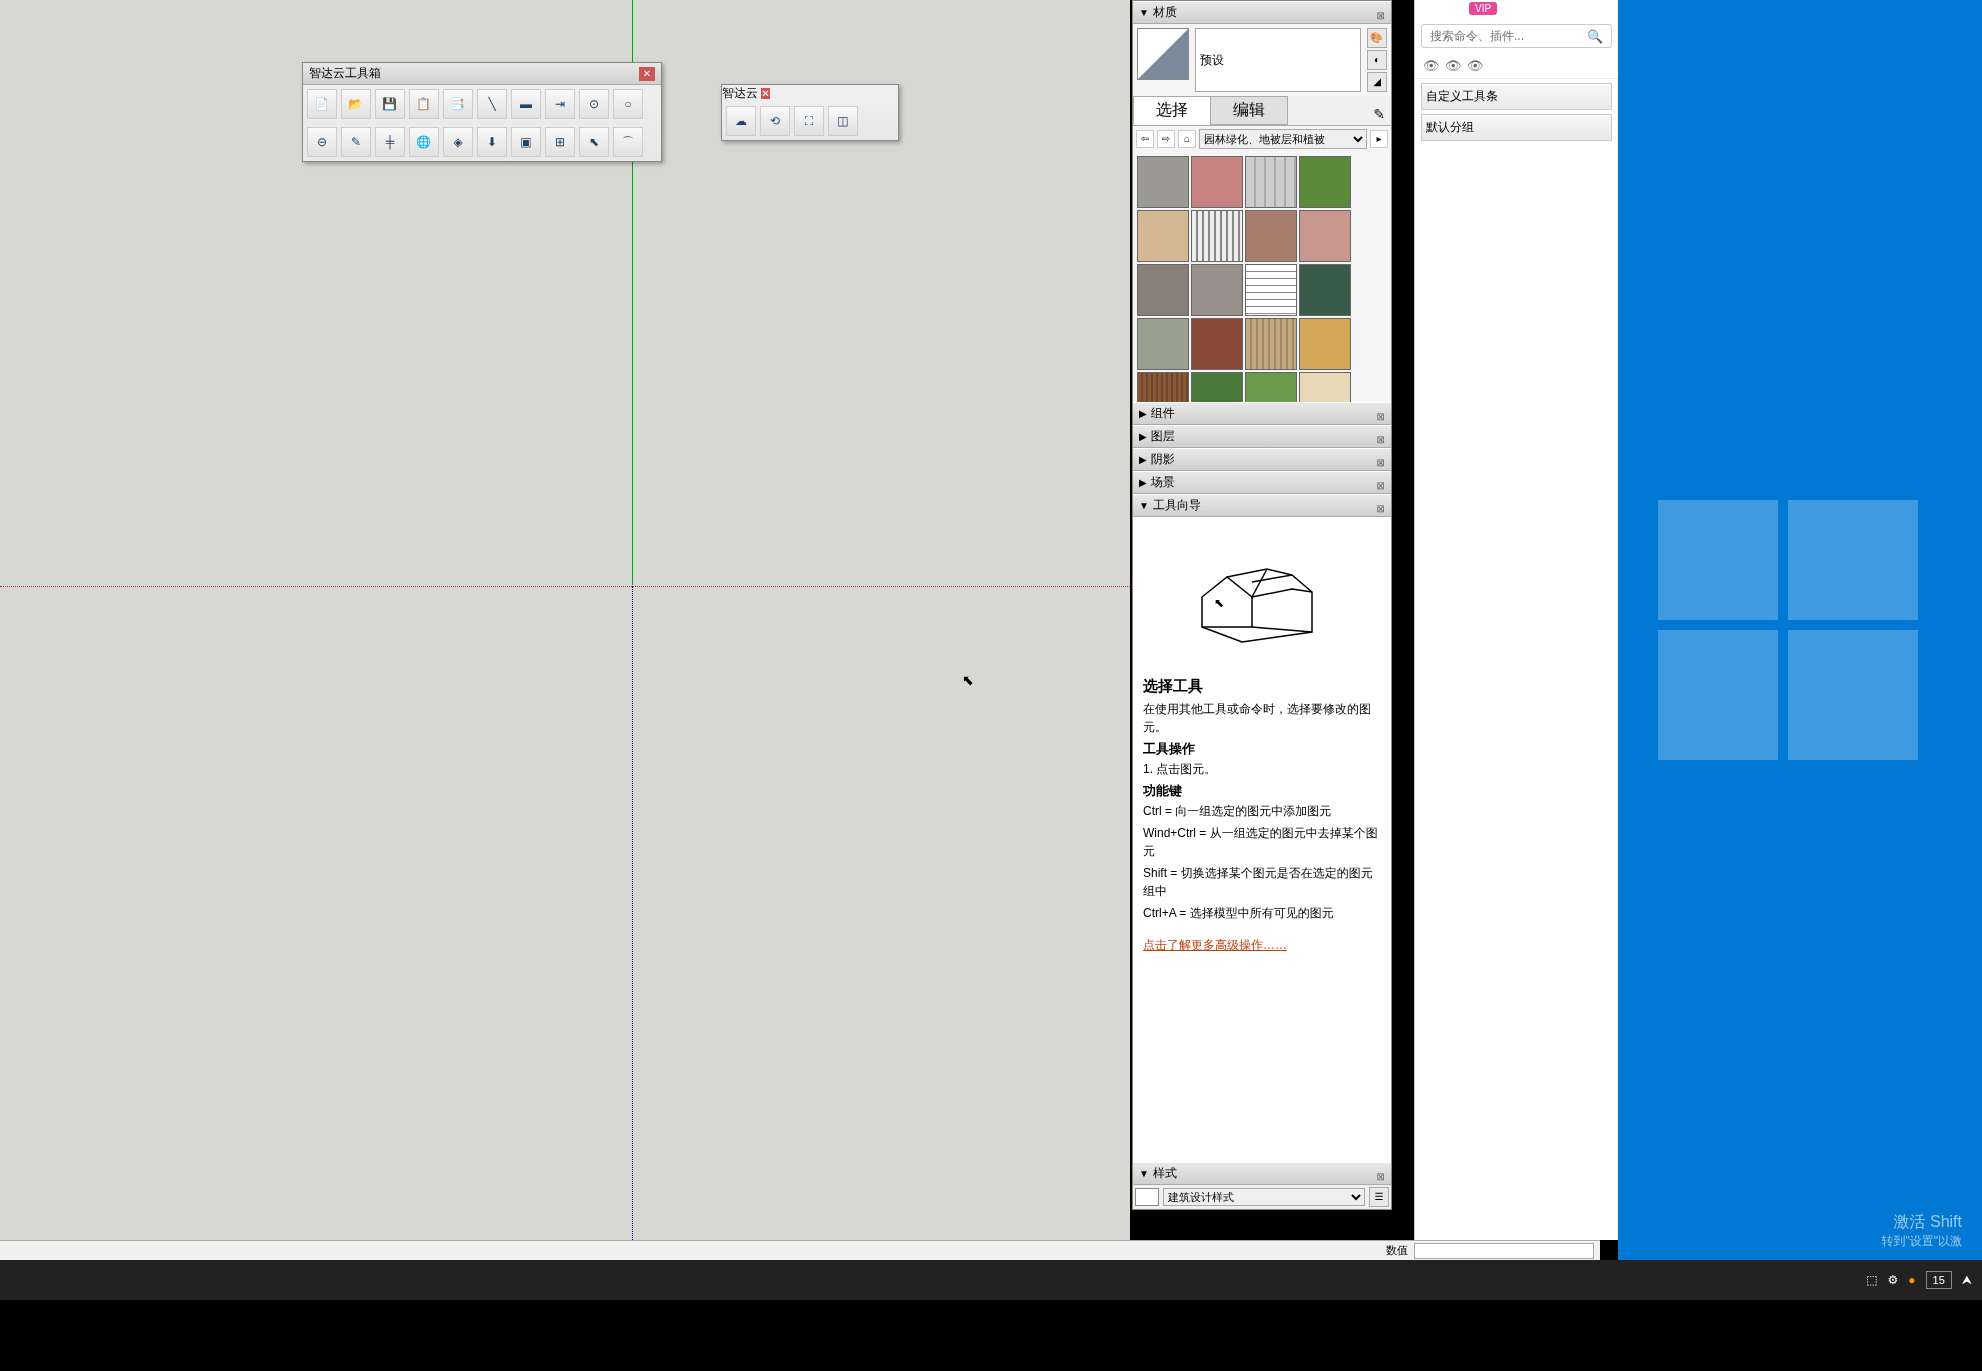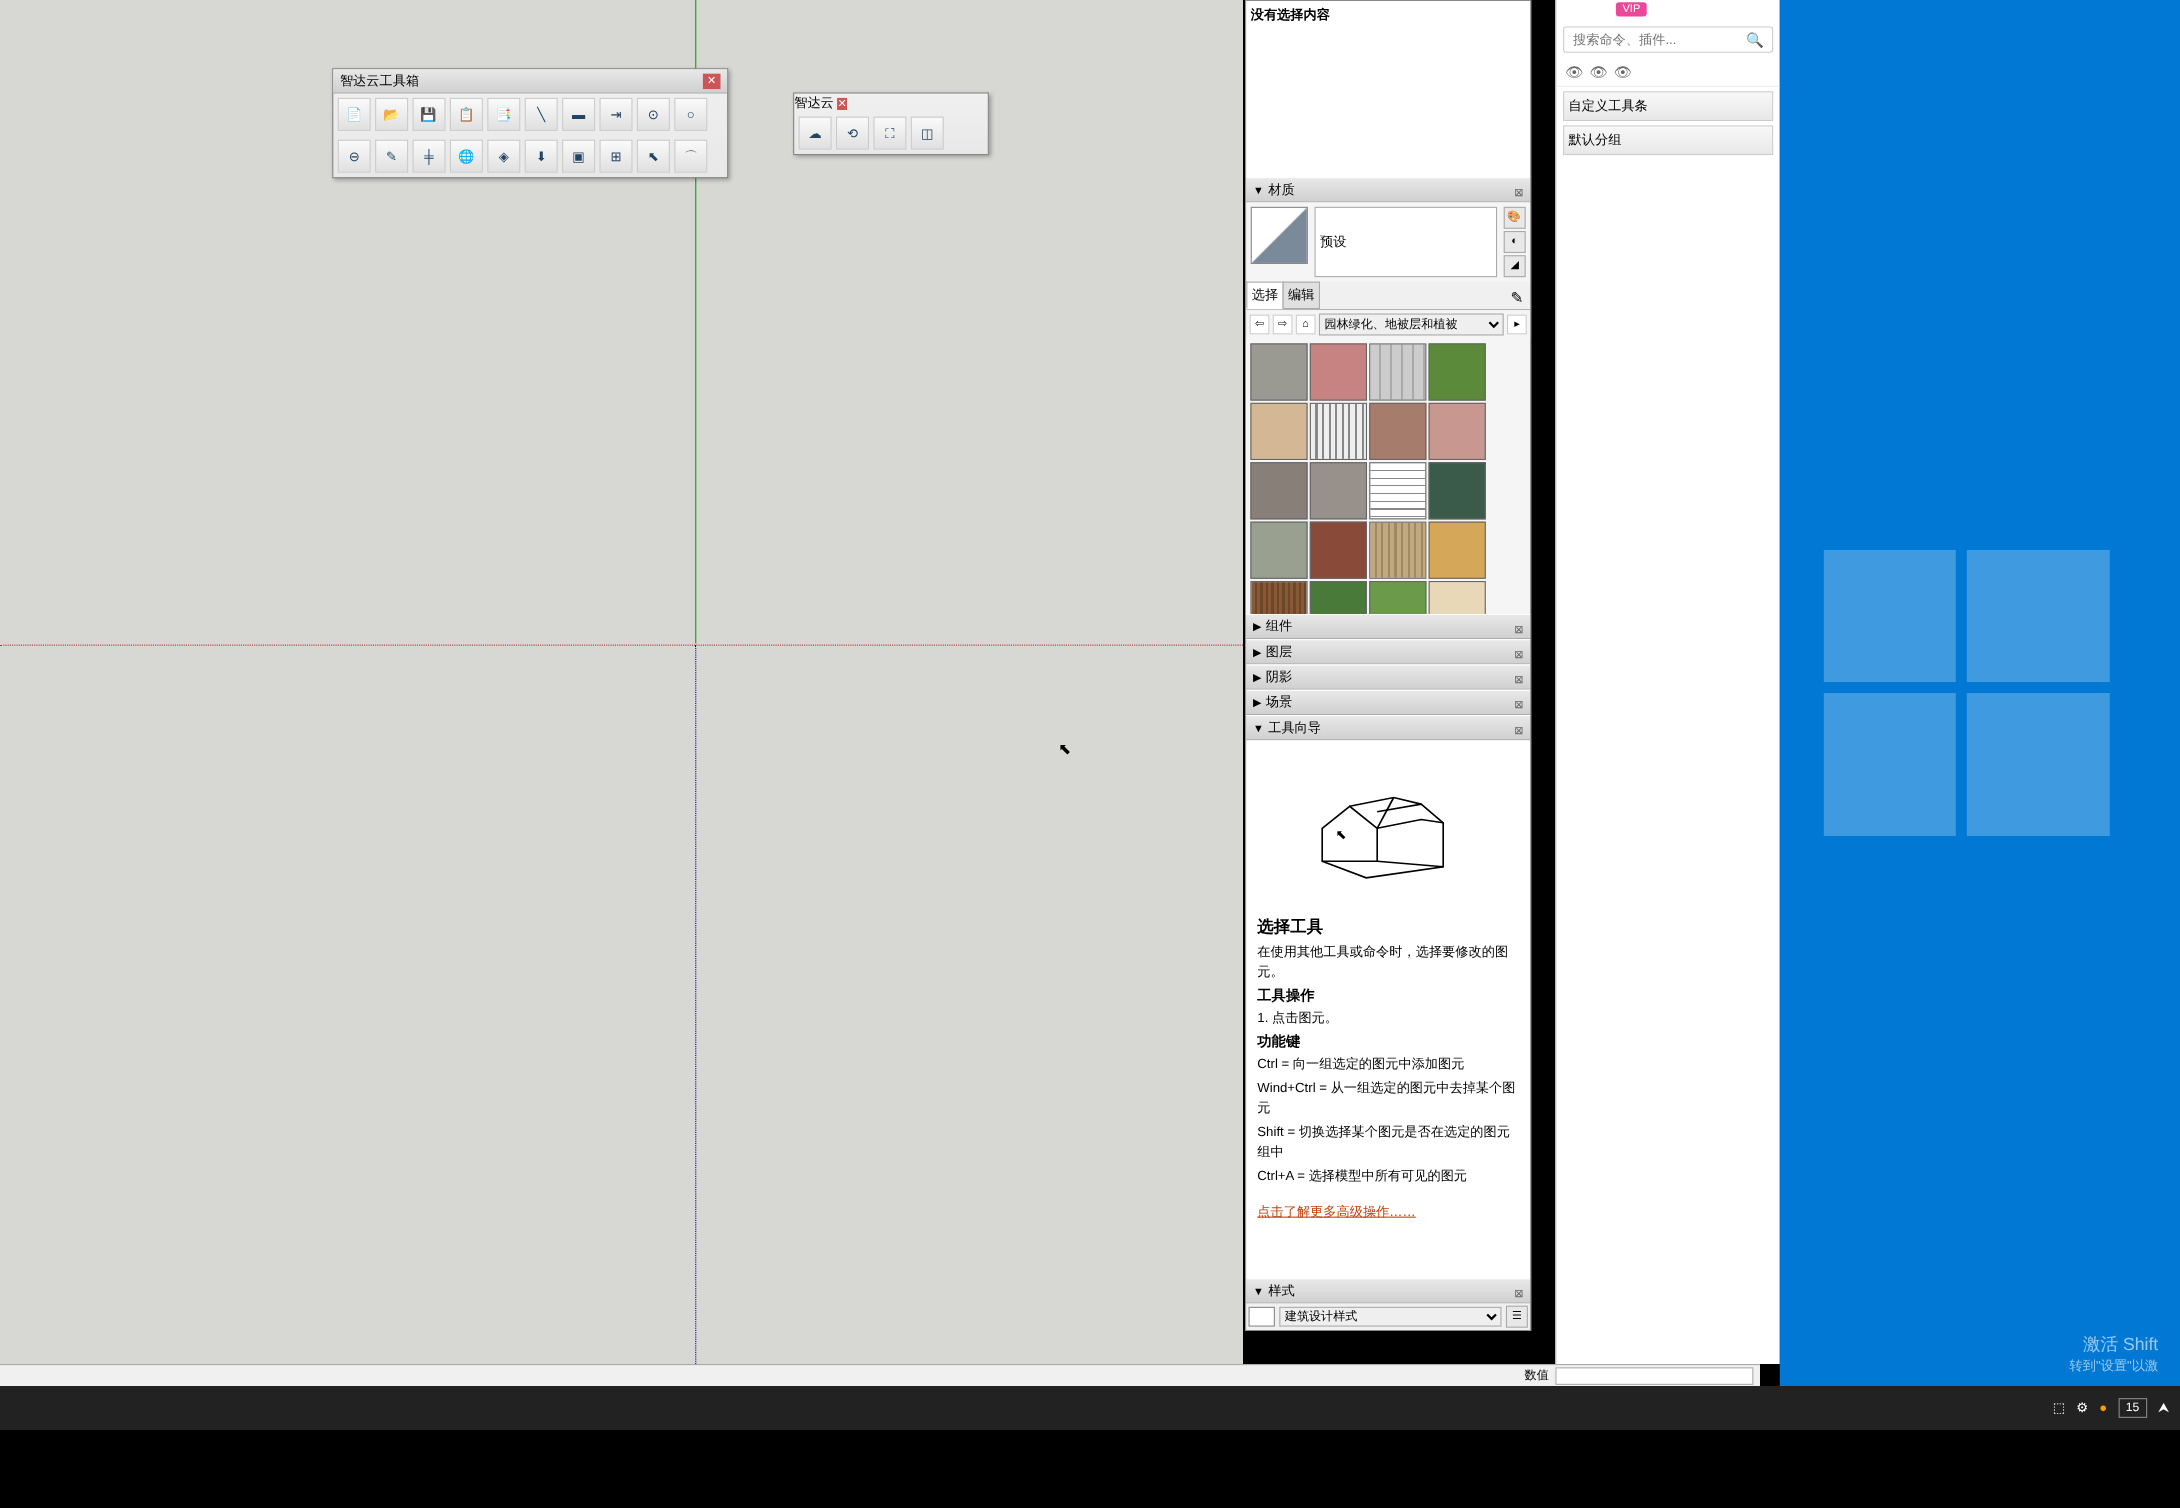--- a/index.html
+++ b/index.html
@@ -202,26 +202,26 @@
     }
     
     .tabs {
       display: flex;
       background: #f0f0f0;
       border-bottom: 1px solid #aaa;
       align-items: flex-end;
     }
     
     .tab {
-      padding: 3px 4px;
+      padding: 3px 22px;
       border: 1px solid #aaa;
       background: #e0e0e0;
       margin-right: -1px;
       cursor: pointer;
-      font-size: 12px;
+      font-size: 16px;
       text-align: right;
     }
     
     .tab.active {
       background: #fff;
       border-bottom: 1px solid #fff;
     }
     
     .tab-edit-icon {
       margin-left: auto;
@@ -535,23 +535,20 @@
   <div class="tool-row">
     <div class="tool-btn">☁</div>
     <div class="tool-btn">⟲</div>
     <div class="tool-btn">⛶</div>
     <div class="tool-btn">◫</div>
   </div>
 </div>
 
 <div class="right-panels">
 
-  <div class="selection-content">
-    <b>没有选择内容</b>
-  </div>
 
   <div class="panel-header">
     <span><span class="arrow">▼</span><span>材质</span></span>
     <span class="panel-close">⊠</span>
   </div>
   <div class="material-preview-row">
     <div class="material-preview"></div>
     <div style="flex:1;display:flex;flex-direction:column;gap:4px">
       <input class="material-name-input" value="预设" style="">
     </div>

